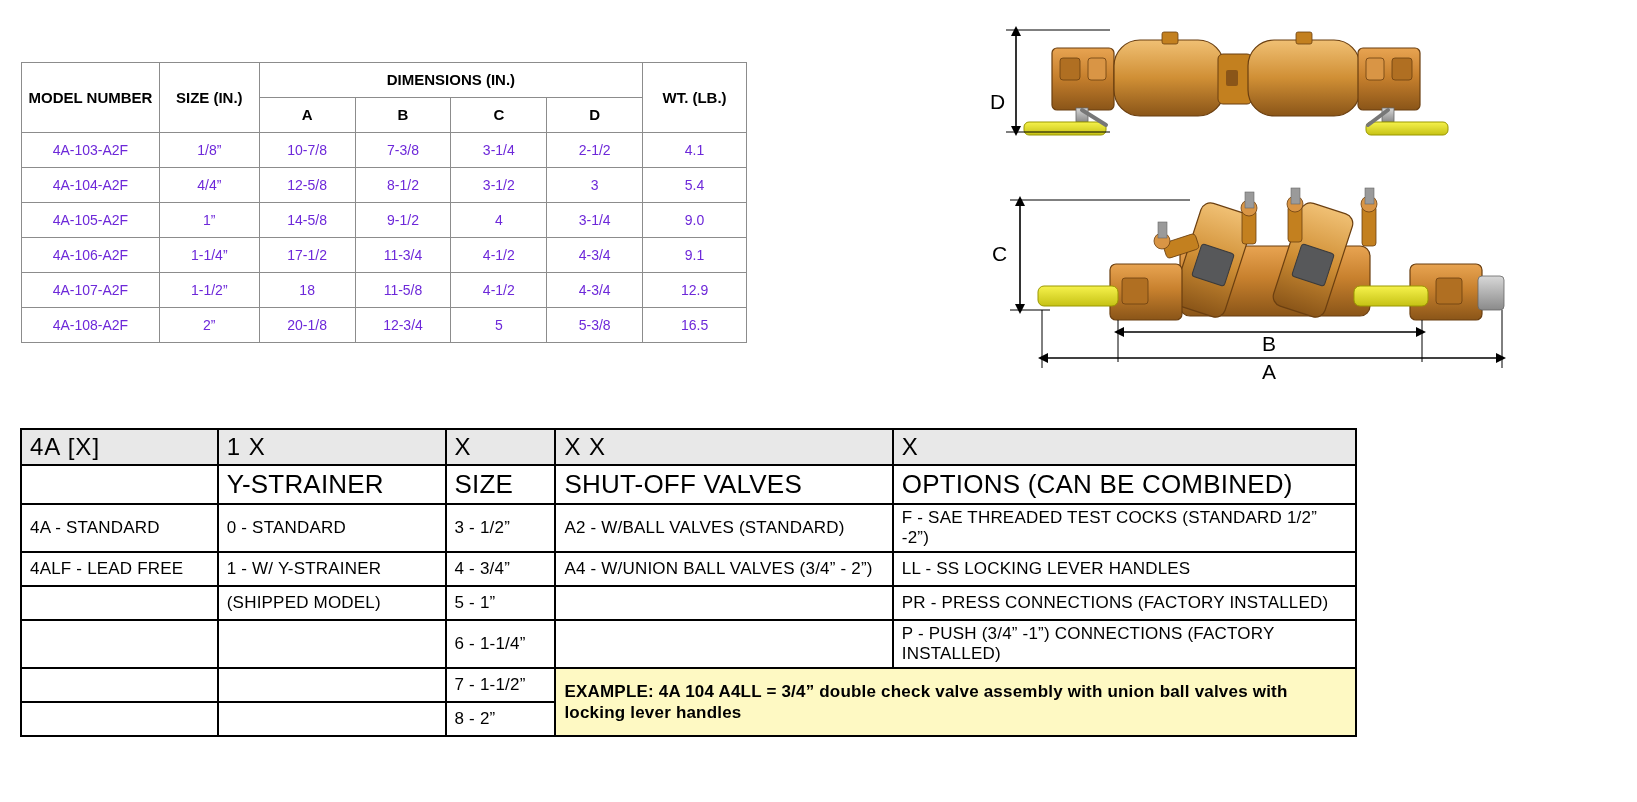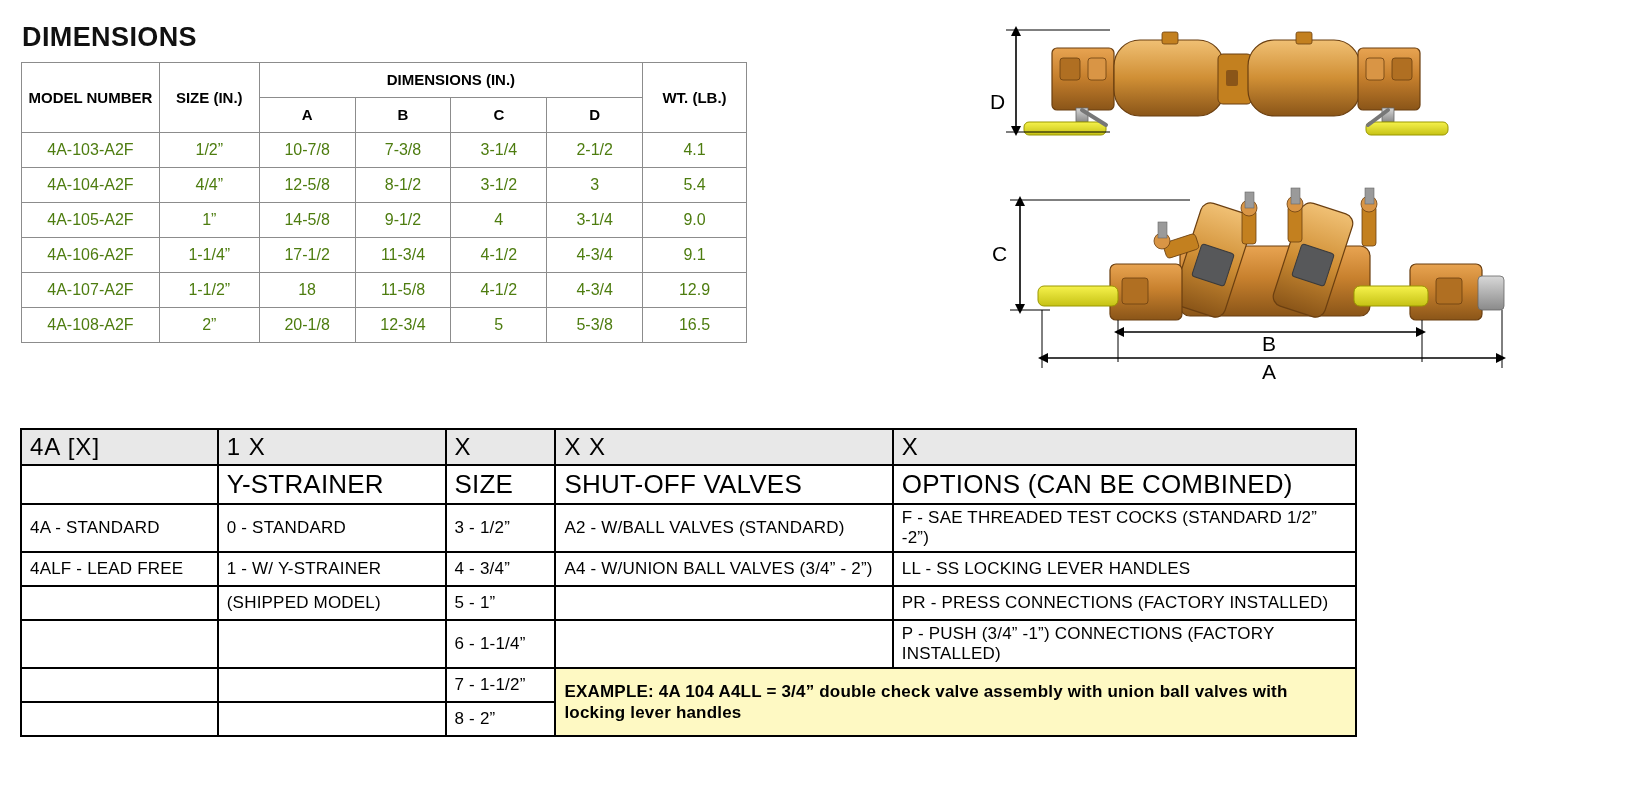--- a/index.html
+++ b/index.html
@@ -38,21 +38,21 @@
     padding: 6px;
     height: 35px;
     font-weight: normal;
   }
   #dimensions-table thead th {
     font-weight: bold;
     font-size: 15px;
     line-height: 1.15;
   }
   #dimensions-table thead .h-tall { height: 52px; }
-  #dimensions-table tbody td { font-size: 16px; color: #4d7c0f; }
+  #dimensions-table tbody td { font-size: 14px; color: #6d28d9; }
   .col-model { width: 138px; }
   .col-size { width: 100px; }
   .col-a, .col-b, .col-c, .col-d { width: 96px; }
   .col-wt { width: 104px; }
 
   
   #matrix-table {
     position: absolute;
     left: 20px; top: 428px;
     border-collapse: collapse;
@@ -102,41 +102,40 @@
     font-size: 21px;
     font-weight: normal;
     color: #000;
   }
 </style>
 </head>
 <body>
 
 <div class="page">
 
-  <div class="section-heading" id="dimensions-heading">DIMENSIONS</div>
 
   <table id="dimensions-table">
     <thead>
       <tr>
         <th class="col-model h-tall" rowspan="2">MODEL NUMBER</th>
         <th class="col-size h-tall" rowspan="2">SIZE (IN.)</th>
         <th colspan="4">DIMENSIONS (IN.)</th>
         <th class="col-wt h-tall" rowspan="2">WT. (LB.)</th>
       </tr>
       <tr>
         <th class="col-a">A</th>
         <th class="col-b">B</th>
         <th class="col-c">C</th>
         <th class="col-d">D</th>
       </tr>
     </thead>
     <tbody>
       <tr>
         <td>4A-103-A2F</td>
-        <td>1/2”</td>
+        <td>1/8”</td>
         <td>10-7/8</td>
         <td>7-3/8</td>
         <td>3-1/4</td>
         <td>2-1/2</td>
         <td>4.1</td>
       </tr>
       <tr>
         <td>4A-104-A2F</td>
         <td>4/4”</td>
         <td>12-5/8</td>

